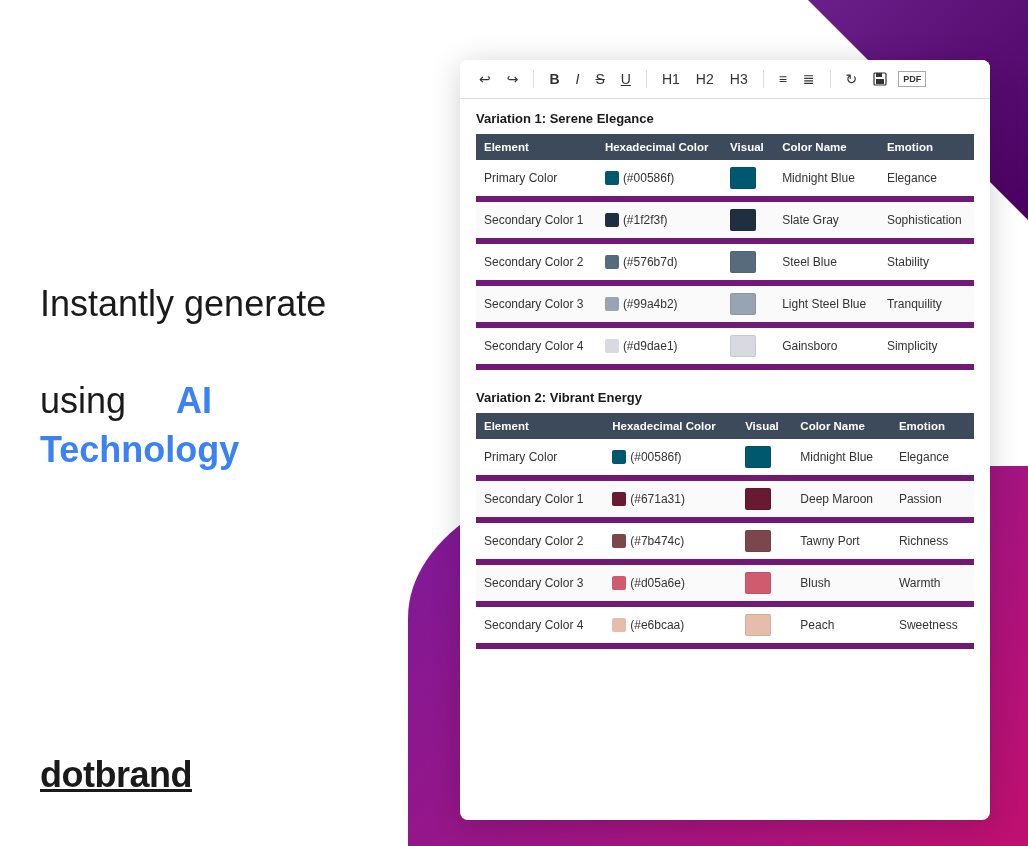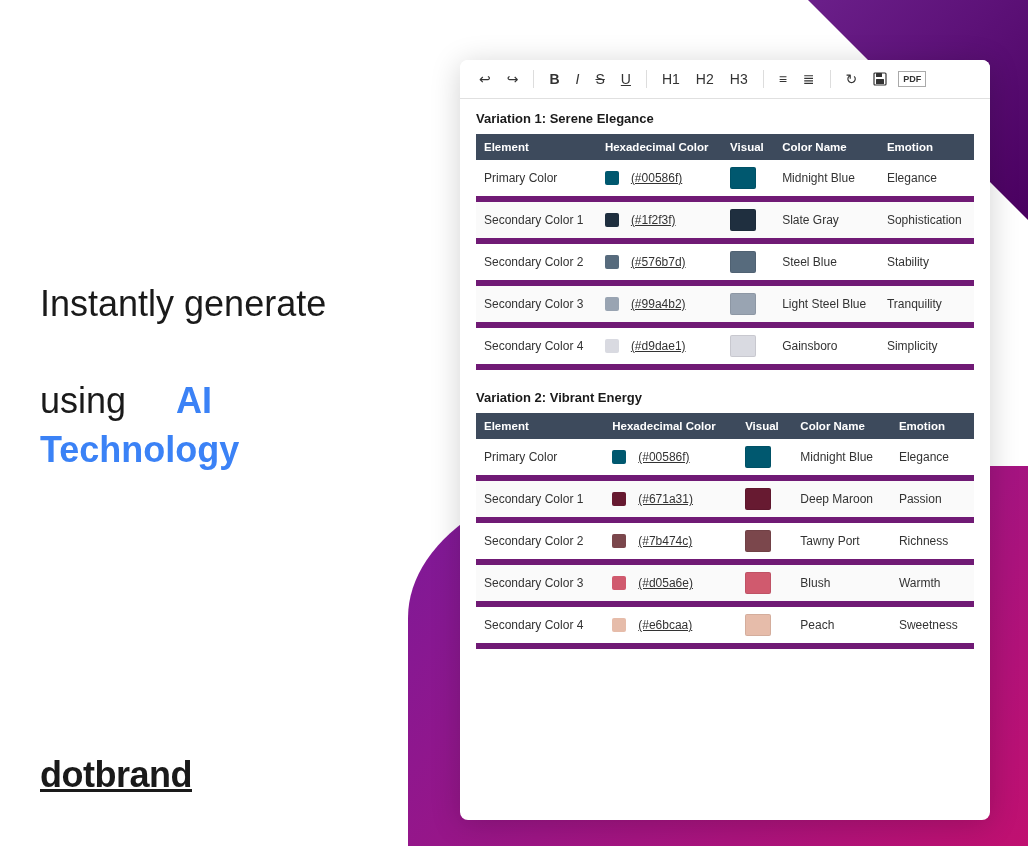--- a/index.html
+++ b/index.html
@@ -140,22 +140,21 @@
       border-bottom: 6px solid #701a75;
       color: #333;
       vertical-align: middle;
     }
     .color-table tr:nth-child(even) td { background: #fafafa; }
     .color-table tr:nth-child(odd) td { background: #ffffff; }
 
     .color-swatch-cell {
       display: flex;
       align-items: center;
-      gap: 12px;
-      text-decoration: underline;
+      gap: 4px;
     }
     .swatch-icon {
       width: 14px;
       height: 14px;
       border-radius: 2px;
       flex-shrink: 0;
     }
     .swatch-visual {
       width: 26px;
       height: 22px;

